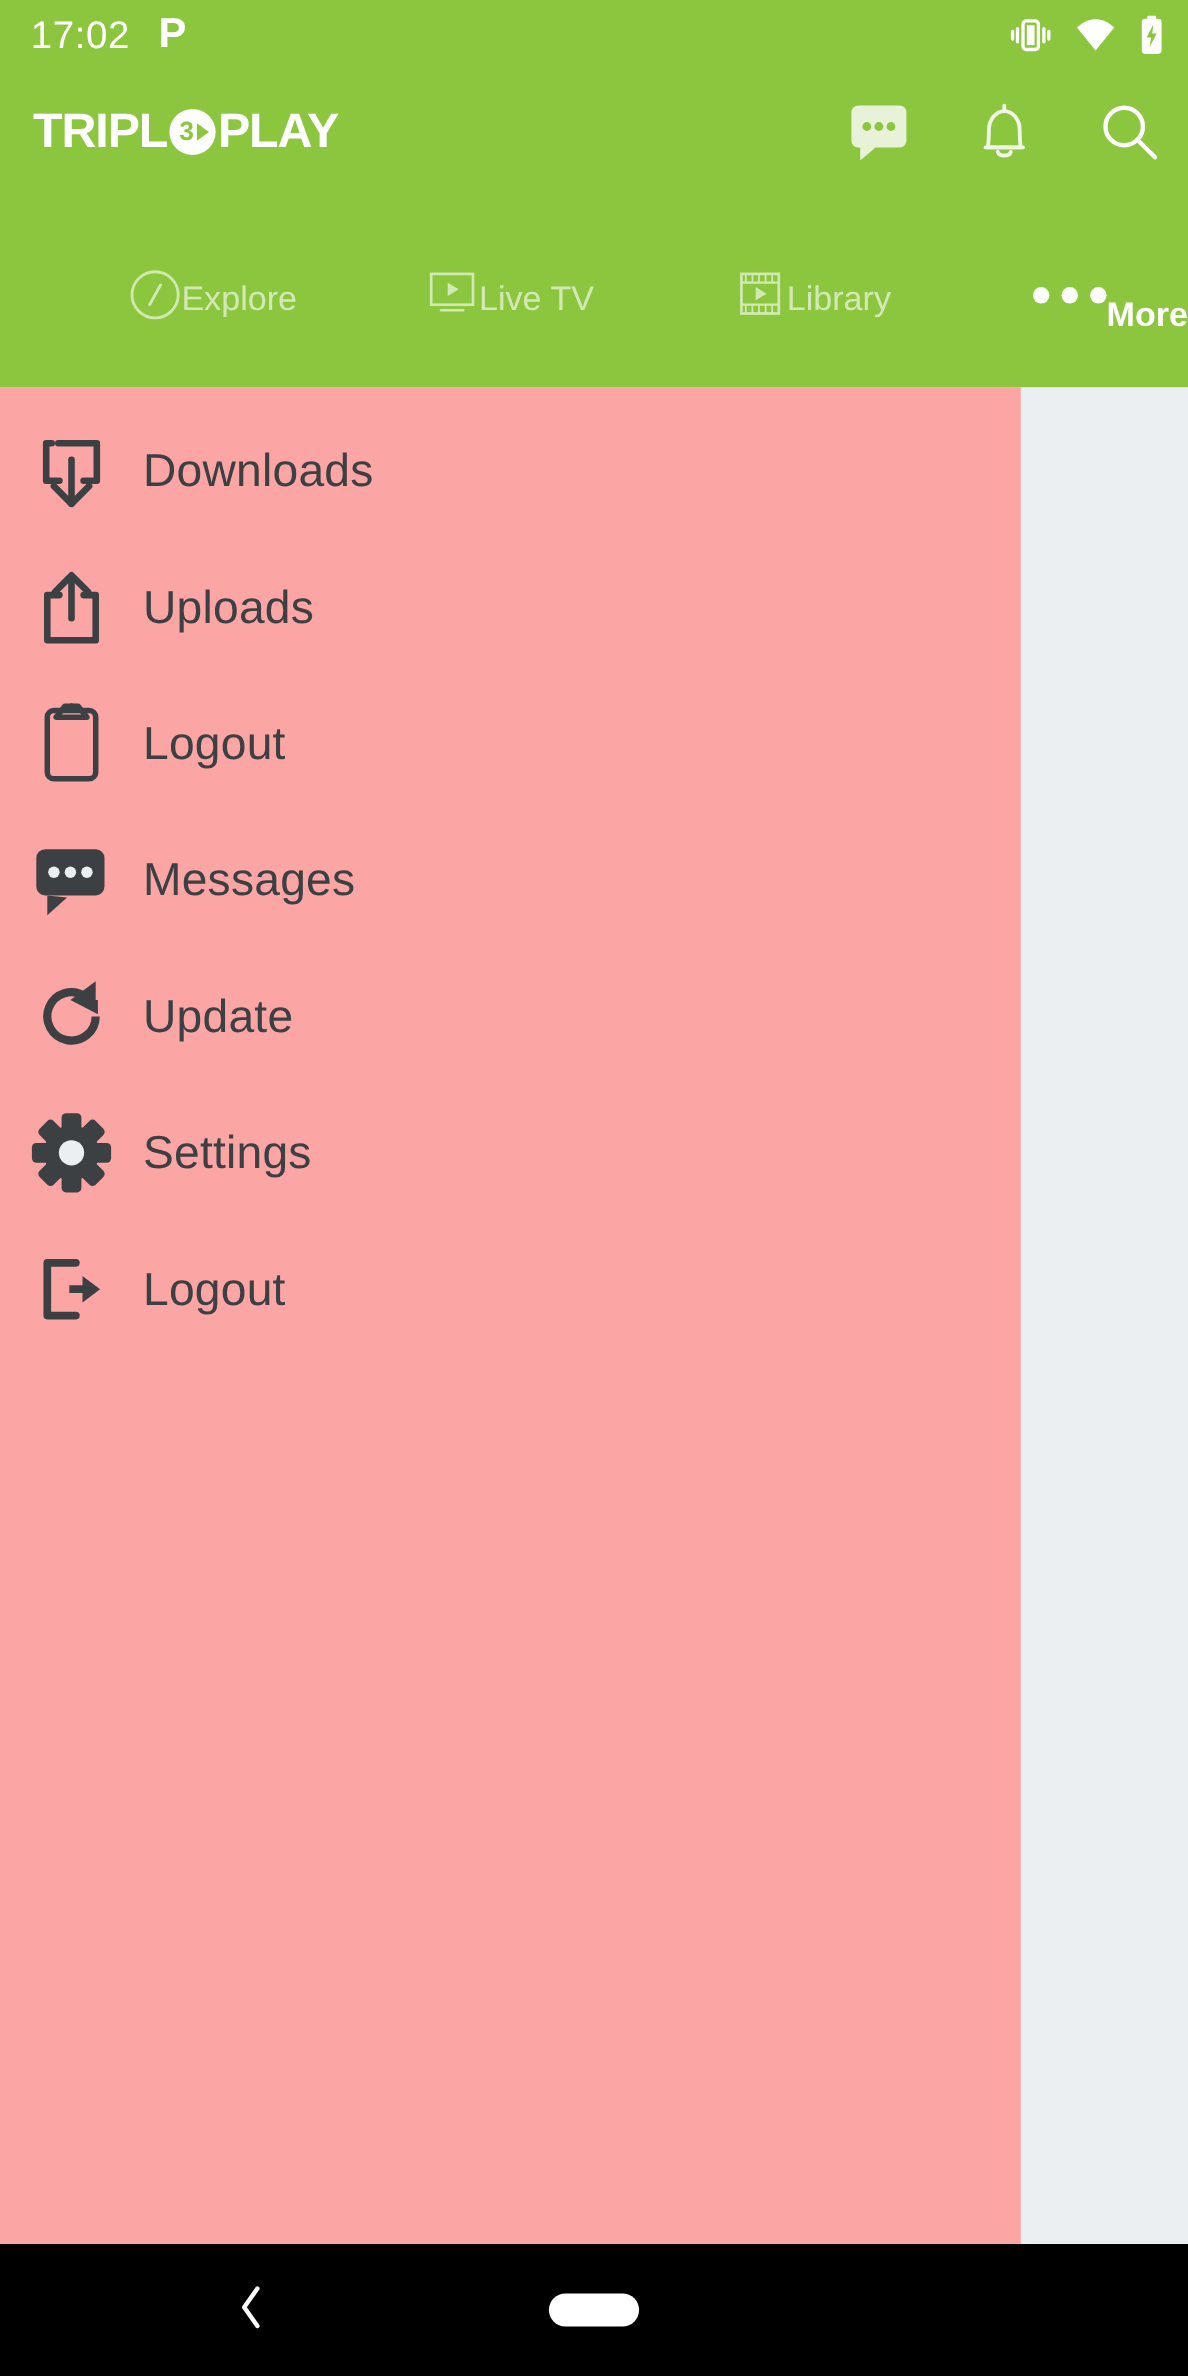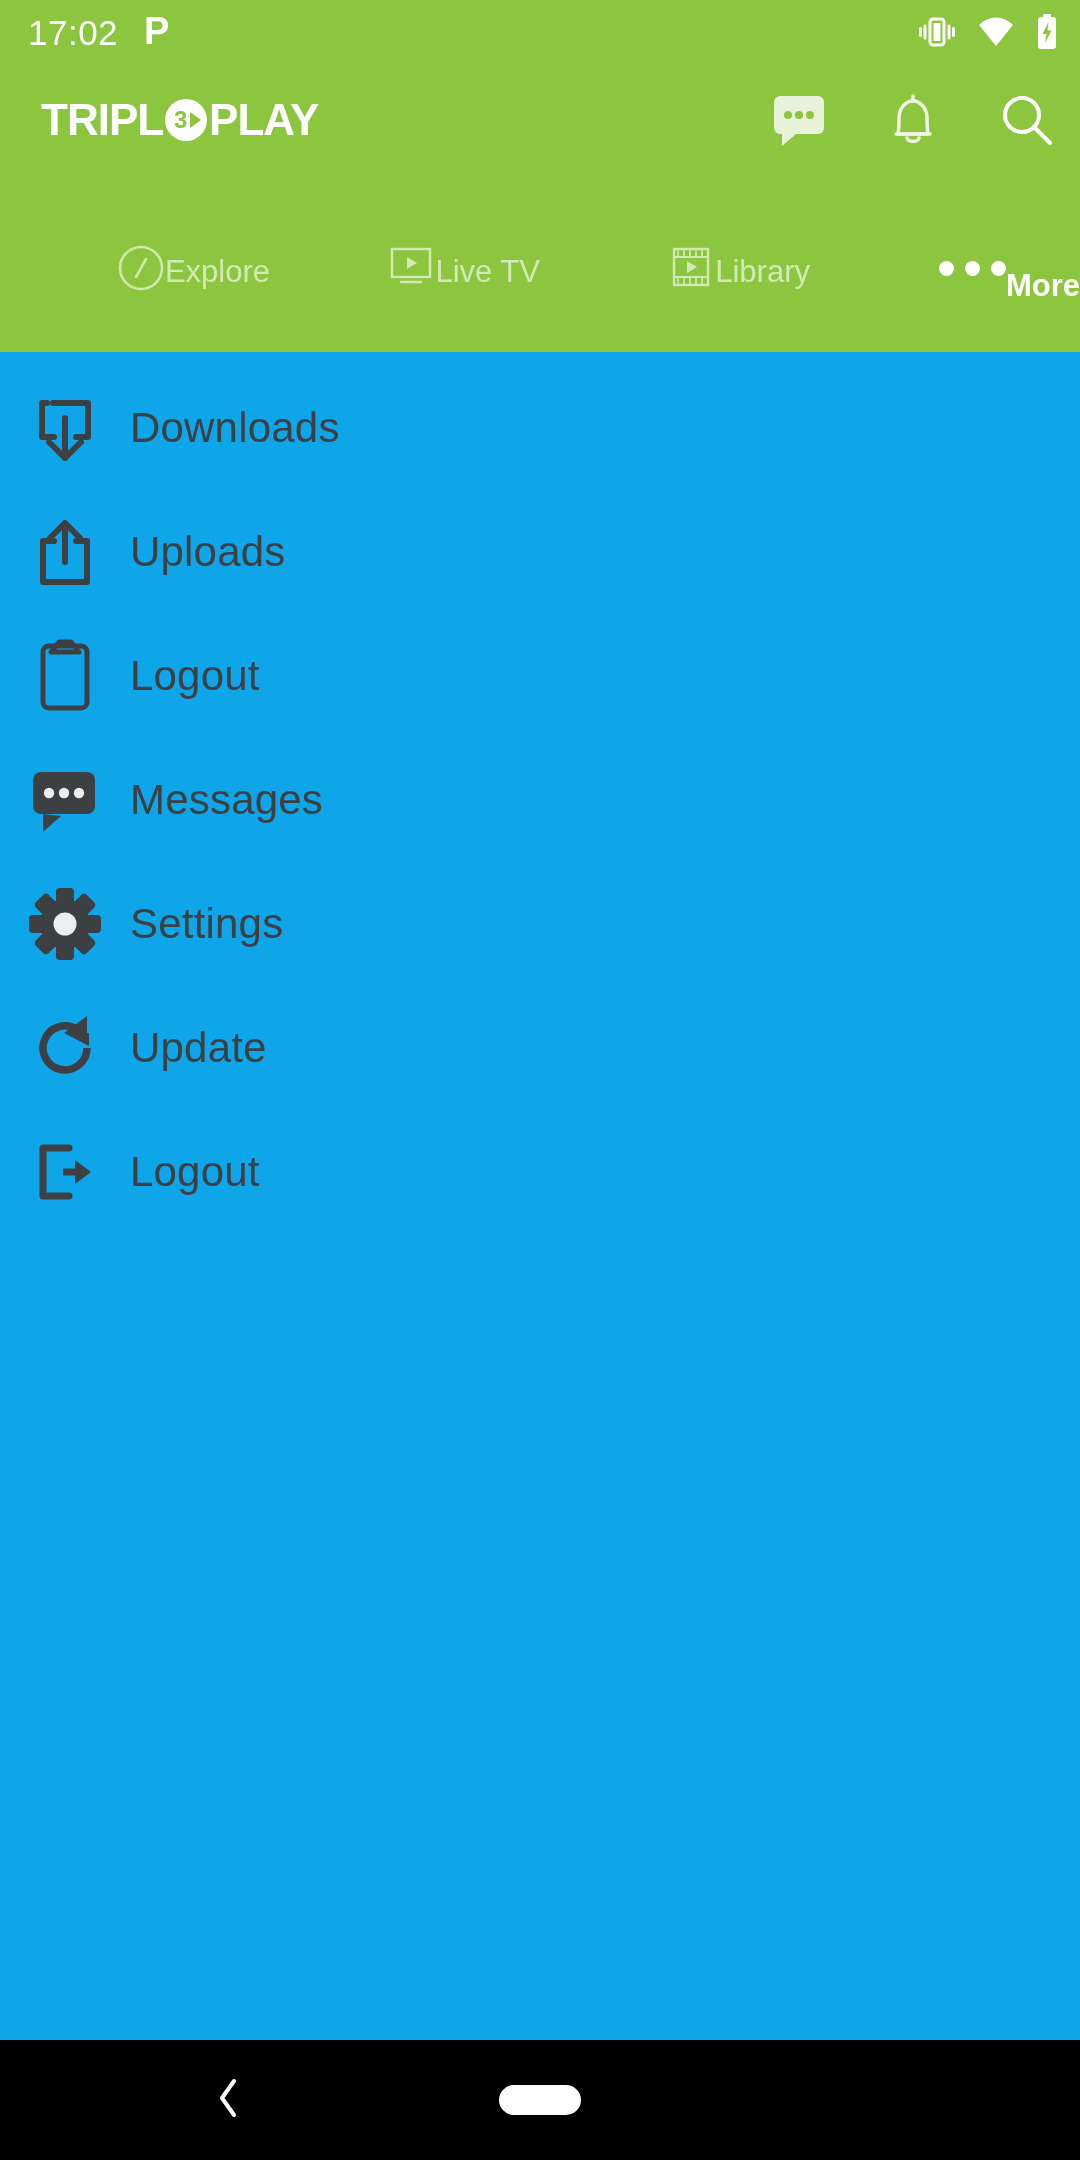--- a/index.html
+++ b/index.html
@@ -37,21 +37,21 @@
     display:flex; align-items:center; gap:20px;
   }
   .sb-right svg { display:block; }
 
   
   .logorow {
     position:relative; height:112px; width:100%;
     display:flex; align-items:center;
   }
   .logo {
-    margin-left:41px; display:flex; align-items:center;
+    margin-left:30px; display:flex; align-items:center;
     color:#ffffff; font-size:44px; font-weight:800;
     letter-spacing:-1px; line-height:1;
   }
   .logo .lg-a, .logo .lg-b { text-transform:uppercase; }
   .logo .lg-mark {
     width:42px; height:42px; border-radius:50%;
     background:#ffffff; color:#8cc63e;
     display:inline-flex; align-items:center; justify-content:center;
     font-size:24px; font-weight:800; margin:0 2px;
     position:relative;
@@ -82,22 +82,22 @@
   }
   .tab.active { opacity:1; }
   .tab .tab-ico { height:56px; display:flex; align-items:center; justify-content:center; margin-bottom:6px; }
   .tab .tab-lbl { color:#ffffff; font-size:31px; line-height:1; }
   .tab.active .tab-lbl { font-weight:600;margin-top:28px; }
   .dots3 { display:flex; gap:11px; align-items:center; }
   .dots3 i { width:15px; height:15px; border-radius:50%; background:#ffffff; display:block; }
 
   
   .menu {
-    position:absolute; top:352px; left:0; width:1080px; bottom:120px;
-    background:#0ea5e9;
+    position:absolute; top:352px; left:0; width:928px; bottom:120px;
+    background:#fca5a5;
     padding-top:14px;
   }
   .menu-item {
     height:124px; width:100%;
     display:flex; align-items:center;
   }
   .menu-ico {
     width:130px; min-width:130px; height:124px;
     display:flex; align-items:center; justify-content:center;
   }
@@ -283,46 +283,46 @@
           <circle cx="37" cy="29" r="5.2" fill="#eceff1"></circle>
           <circle cx="52" cy="29" r="5.2" fill="#eceff1"></circle>
         </svg>
       </div>
       <div class="menu-lbl">Messages</div>
     </div>
 
     <div class="menu-item">
       <div class="menu-ico">
         <svg width="76" height="76" viewBox="0 0 76 76">
+          <path d="M60 38 A22 22 0 1 1 50 19.5" fill="none" stroke="#3c4043" stroke-width="7.5" stroke-linecap="butt"></path>
+          <path d="M37 23 L60 23 L60 6 Z" fill="#3c4043"></path>
+          <path d="M37 23 L62 36 L62 23 Z" fill="#3c4043"></path>
+        </svg>
+      </div>
+      <div class="menu-lbl">Update</div>
+    </div>
+
+    <div class="menu-item">
+      <div class="menu-ico">
+        <svg width="76" height="76" viewBox="0 0 76 76">
           <g fill="#3c4043">
             <rect x="29" y="2" width="18" height="72" rx="4"></rect>
             <rect x="29" y="2" width="18" height="72" rx="4" transform="rotate(45 38 38)"></rect>
             <rect x="29" y="2" width="18" height="72" rx="4" transform="rotate(90 38 38)"></rect>
             <rect x="29" y="2" width="18" height="72" rx="4" transform="rotate(135 38 38)"></rect>
             <circle cx="38" cy="38" r="25"></circle>
           </g>
           <circle cx="38" cy="38" r="11.5" fill="#eceff1"></circle>
         </svg>
       </div>
       <div class="menu-lbl">Settings</div>
     </div>
 
     <div class="menu-item">
       <div class="menu-ico">
-        <svg width="76" height="76" viewBox="0 0 76 76">
-          <path d="M60 38 A22 22 0 1 1 50 19.5" fill="none" stroke="#3c4043" stroke-width="7.5" stroke-linecap="butt"></path>
-          <path d="M37 23 L60 23 L60 6 Z" fill="#3c4043"></path>
-          <path d="M37 23 L62 36 L62 23 Z" fill="#3c4043"></path>
-        </svg>
-      </div>
-      <div class="menu-lbl">Update</div>
-    </div>
-
-    <div class="menu-item">
-      <div class="menu-ico">
         <svg width="76" height="72" viewBox="0 0 76 72">
           <path d="M42 12 L16 12 L16 60 L42 60" fill="none" stroke="#3c4043" stroke-width="7" stroke-linecap="round" stroke-linejoin="round"></path>
           <path d="M36 36 L58 36" stroke="#3c4043" stroke-width="7" stroke-linecap="butt"></path>
           <path d="M48 24 L64 36 L48 48 Z" fill="#3c4043"></path>
         </svg>
       </div>
       <div class="menu-lbl">Logout</div>
     </div>
 
   </div>

